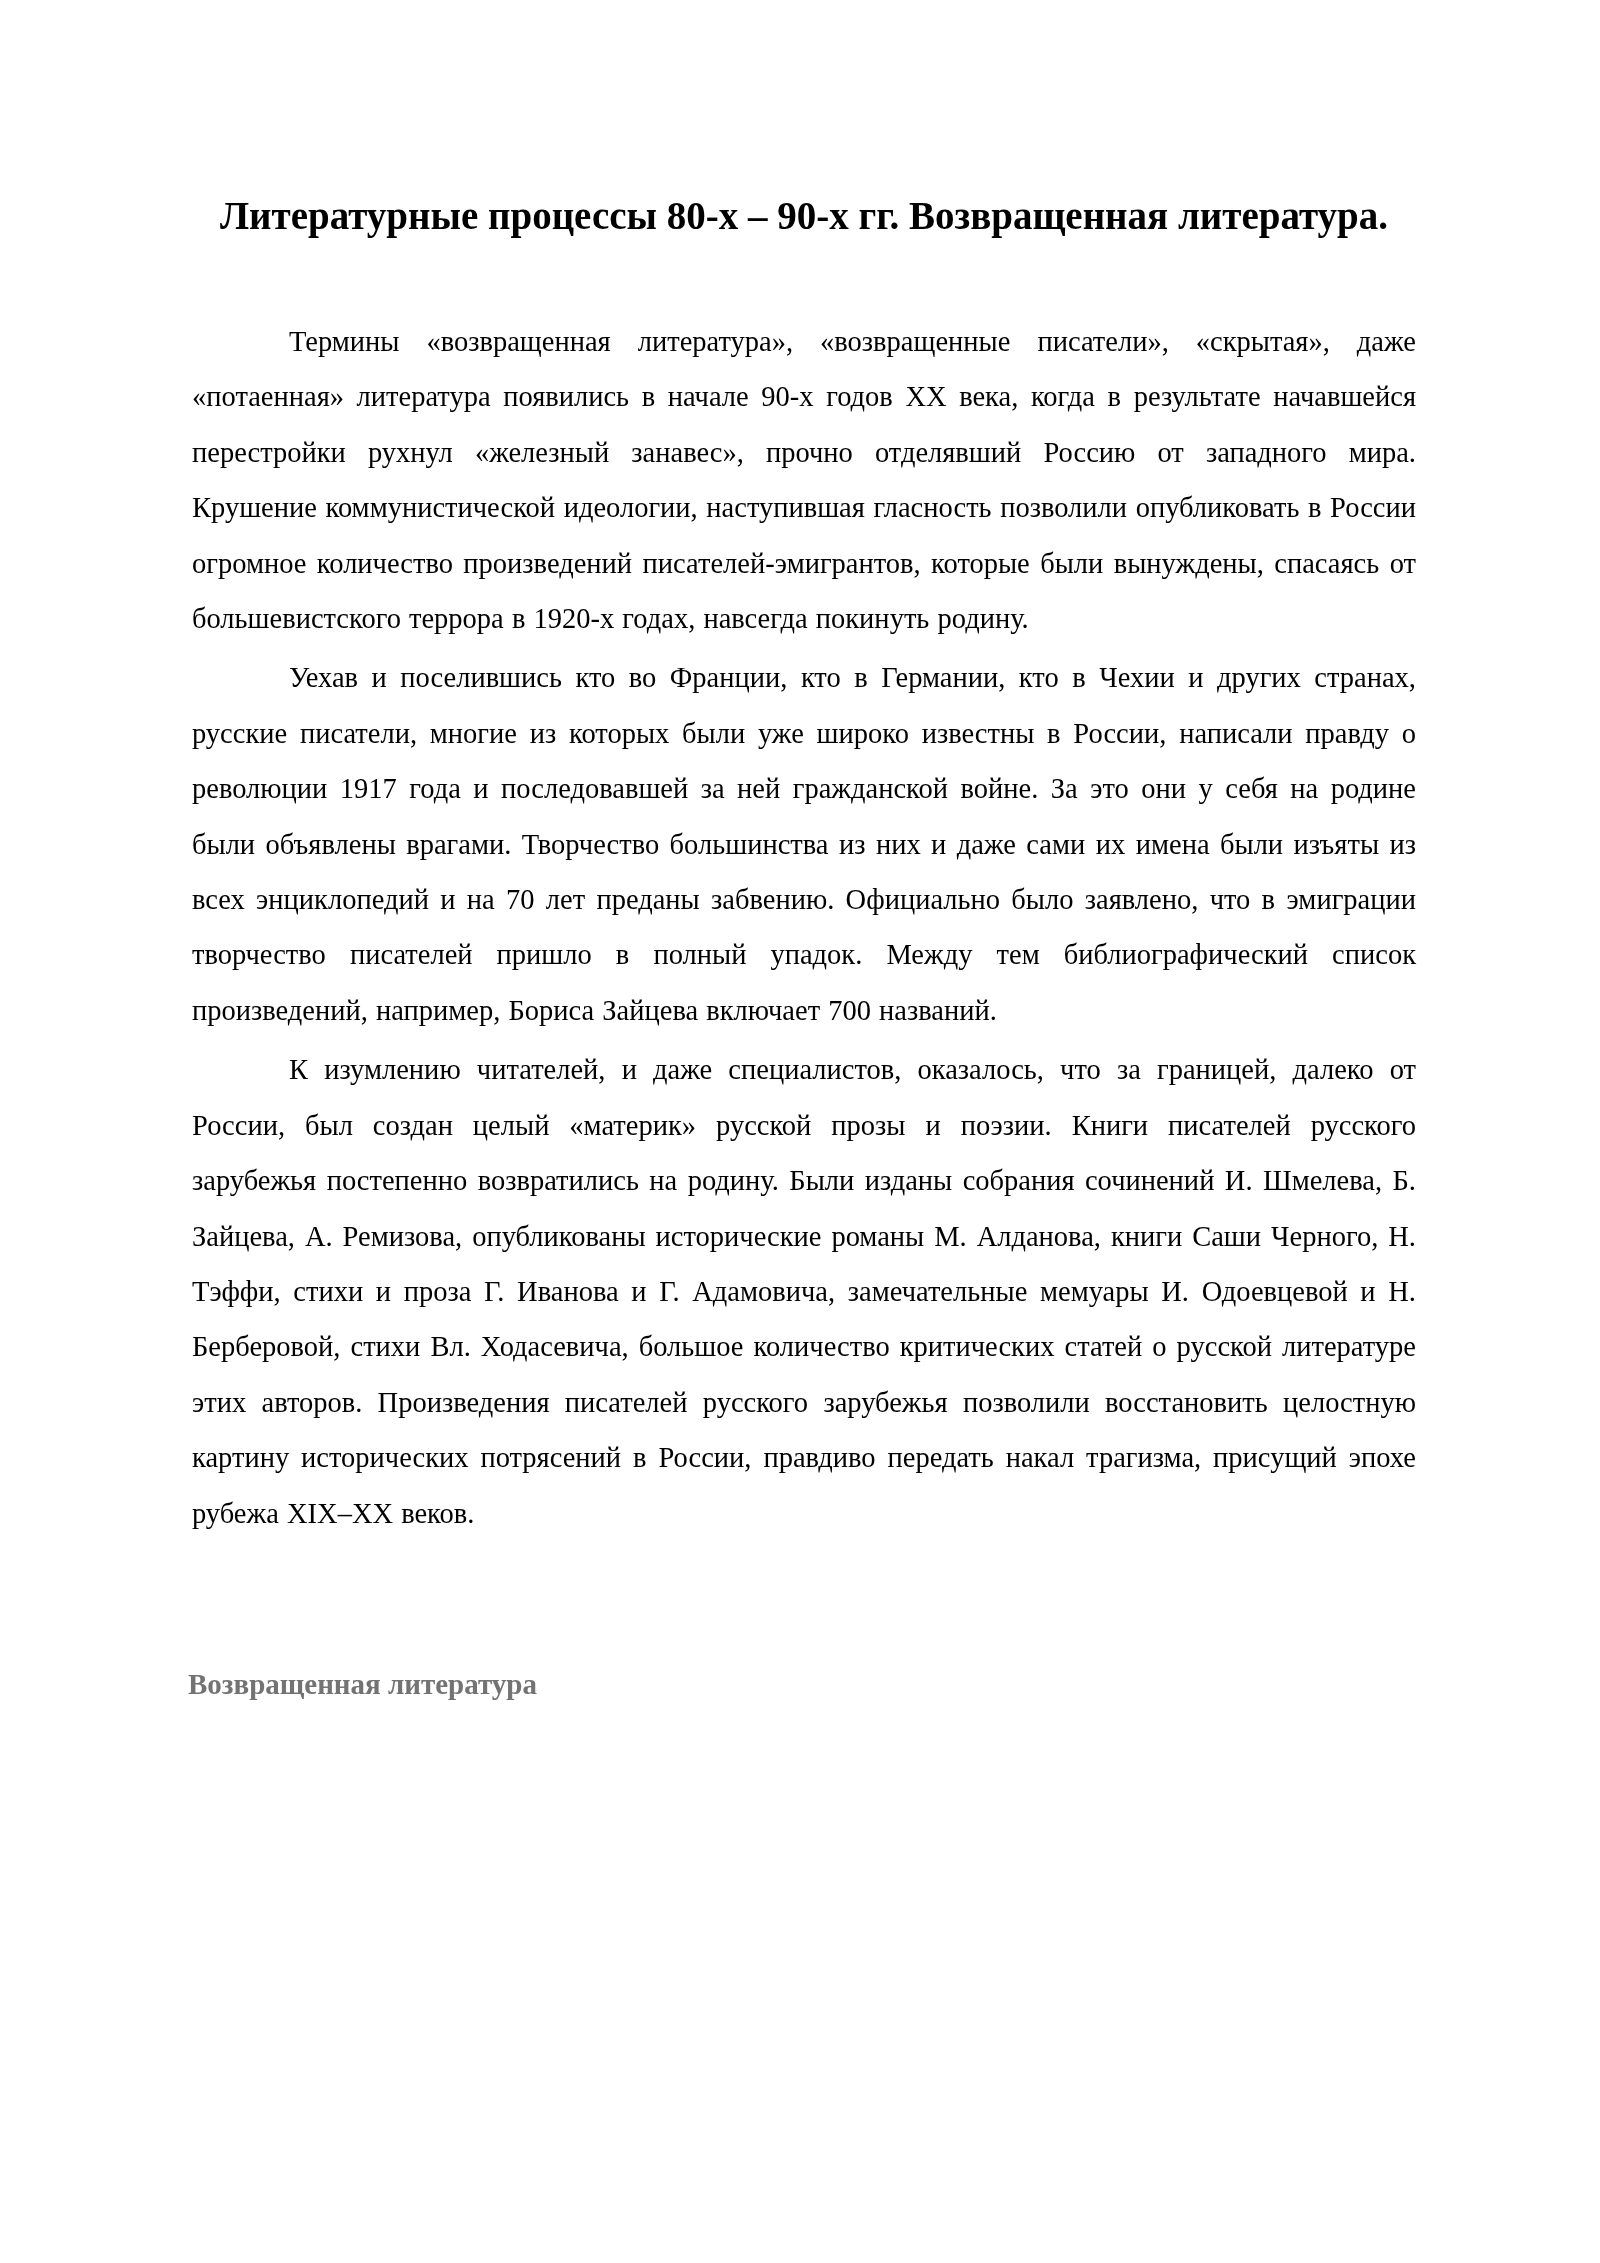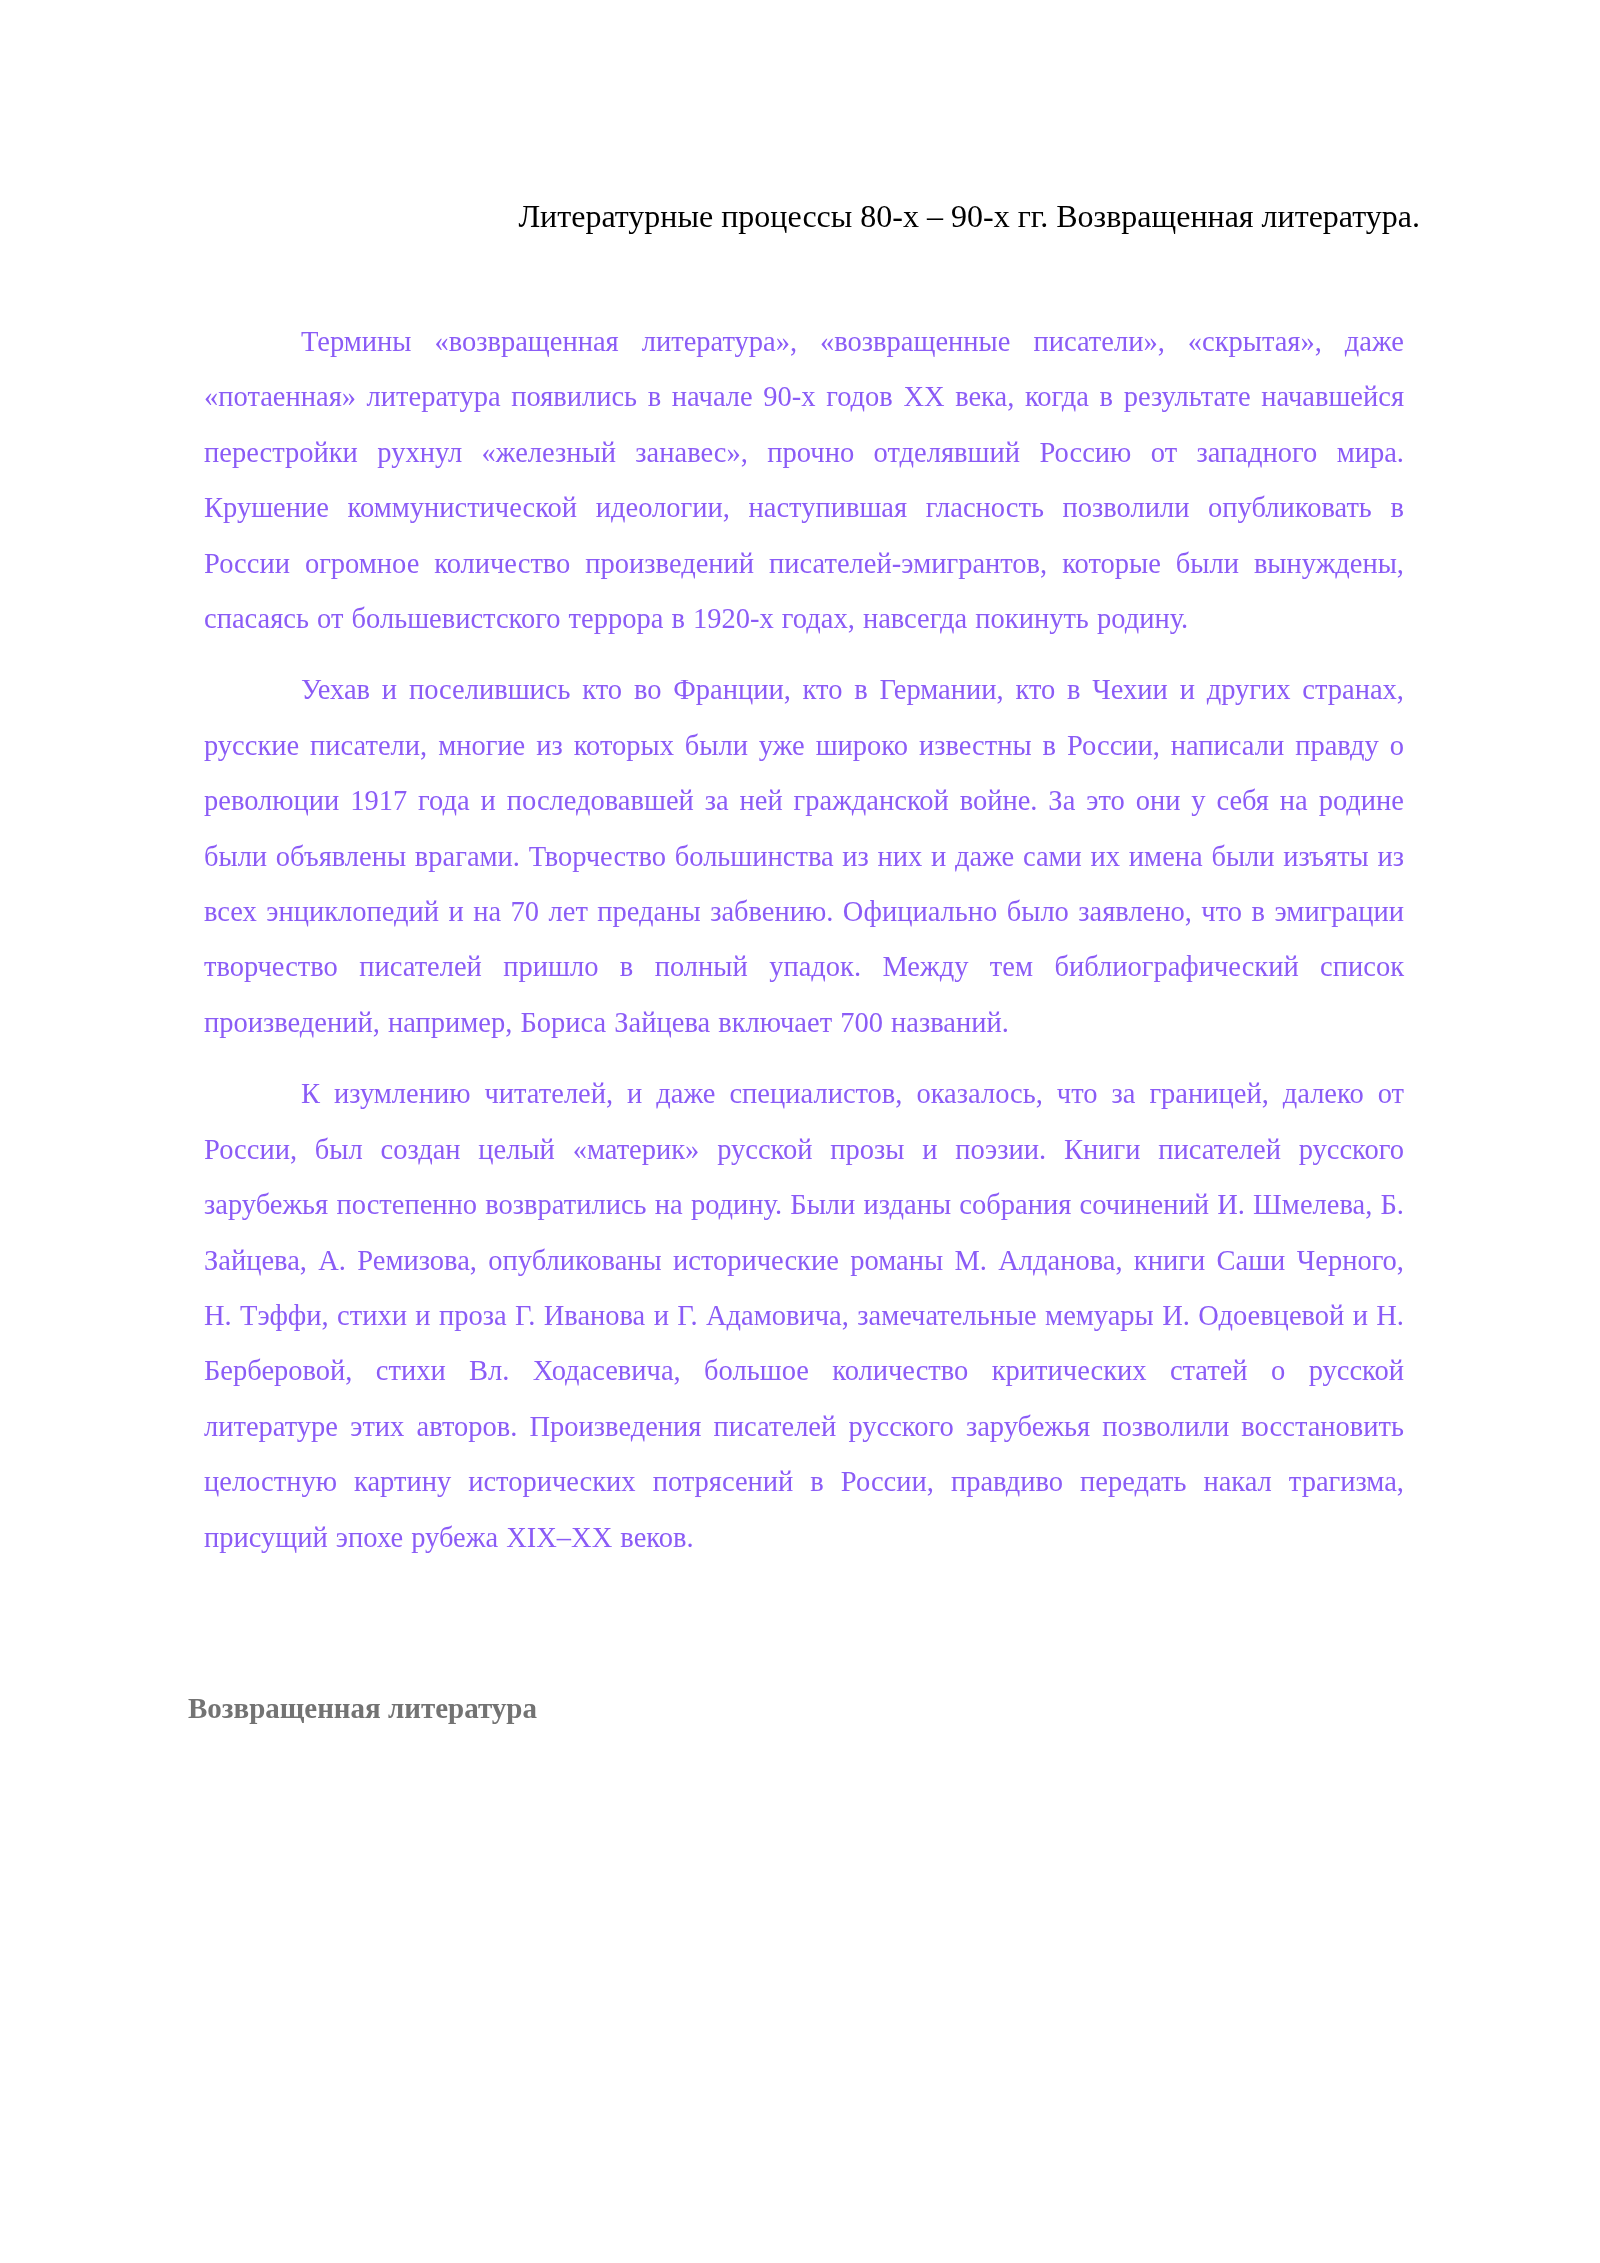--- a/index.html
+++ b/index.html
@@ -15,32 +15,32 @@
     height: 2263px;
     margin: 0;
     background: #ffffff;
     color: #000000;
     font-family: "Liberation Serif", "DejaVu Serif", serif;
     padding: 196px 180px 0 188px;
     overflow: hidden;
   }
   .doc-title {
     margin: 0 0 78px 0;
-    font-size: 32px;
+    font-size: 39px;
     line-height: 40px;
-    font-weight: normal;
-    text-align: right;
+    font-weight: bold;
+    text-align: center;
     color: #000000;
   }
   .para {
-    margin: 16px;
+    margin: 4px;
     font-size: 28.5px;
     line-height: 55.4px;
     text-align: justify;
-    color: #8b5cf6;
+    color: #000000;
     word-spacing: 1px;
   }
   .para.indent {
     text-indent: 97px;
   }
   .section-heading {
     margin: 116px 0 0 0;
     font-size: 29px;
     line-height: 55.4px;
     font-weight: bold;

